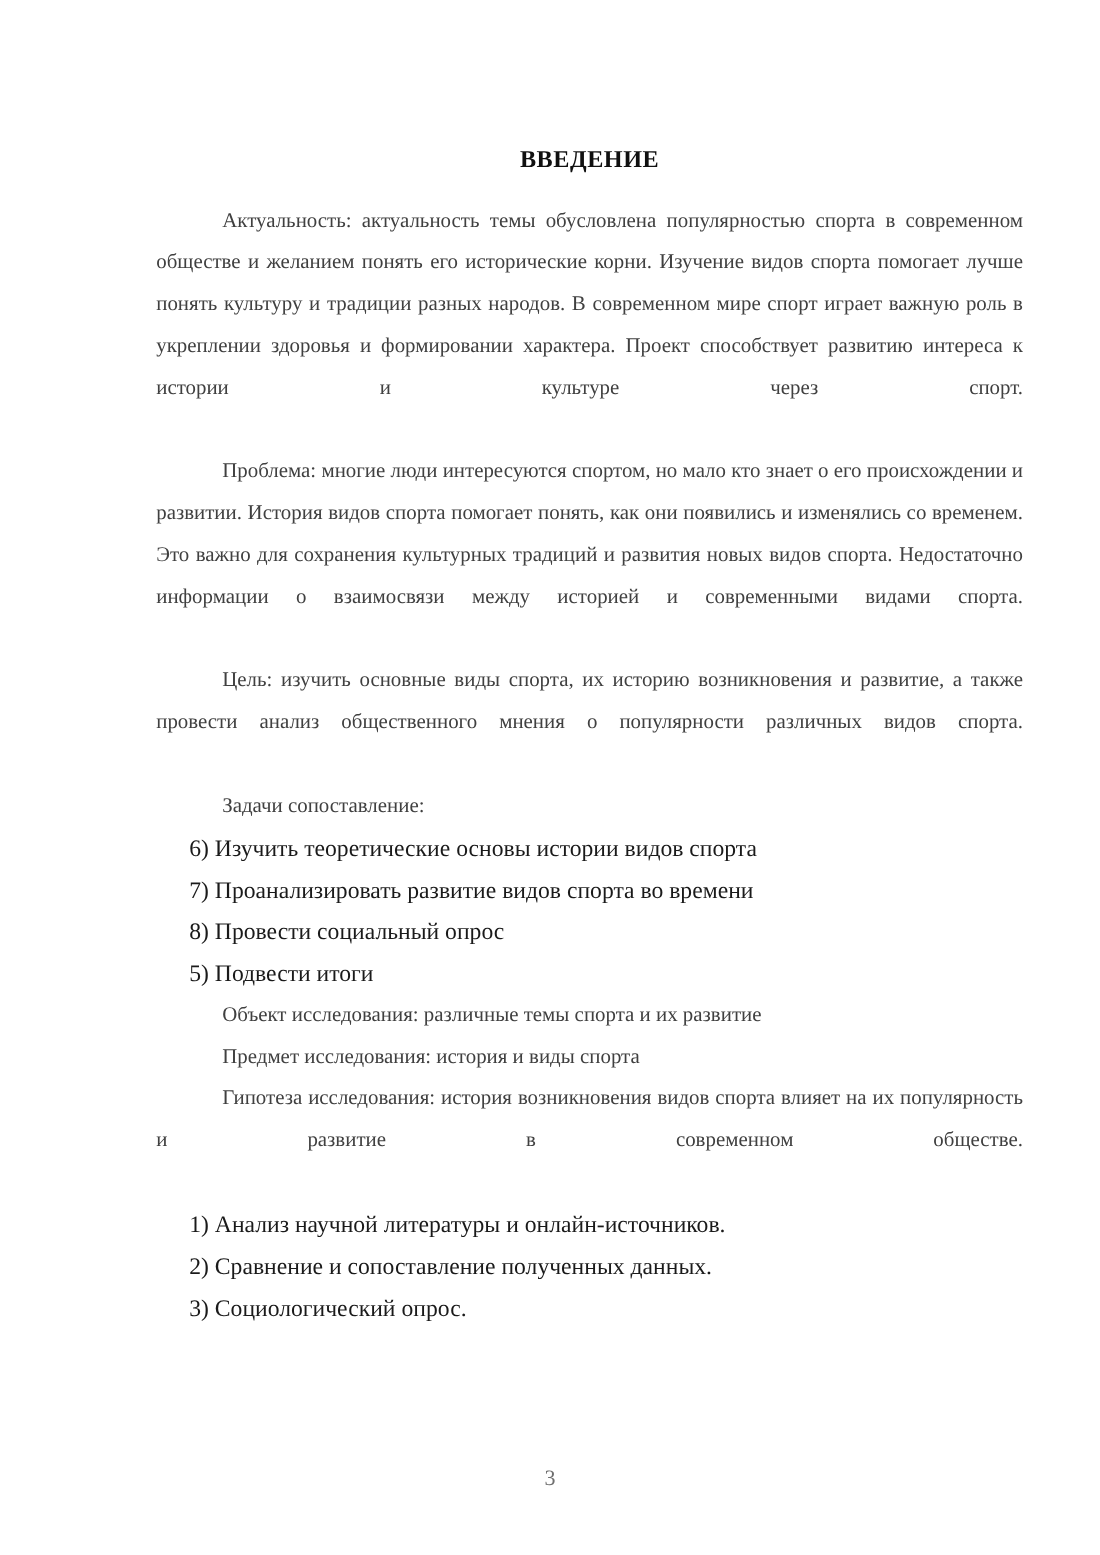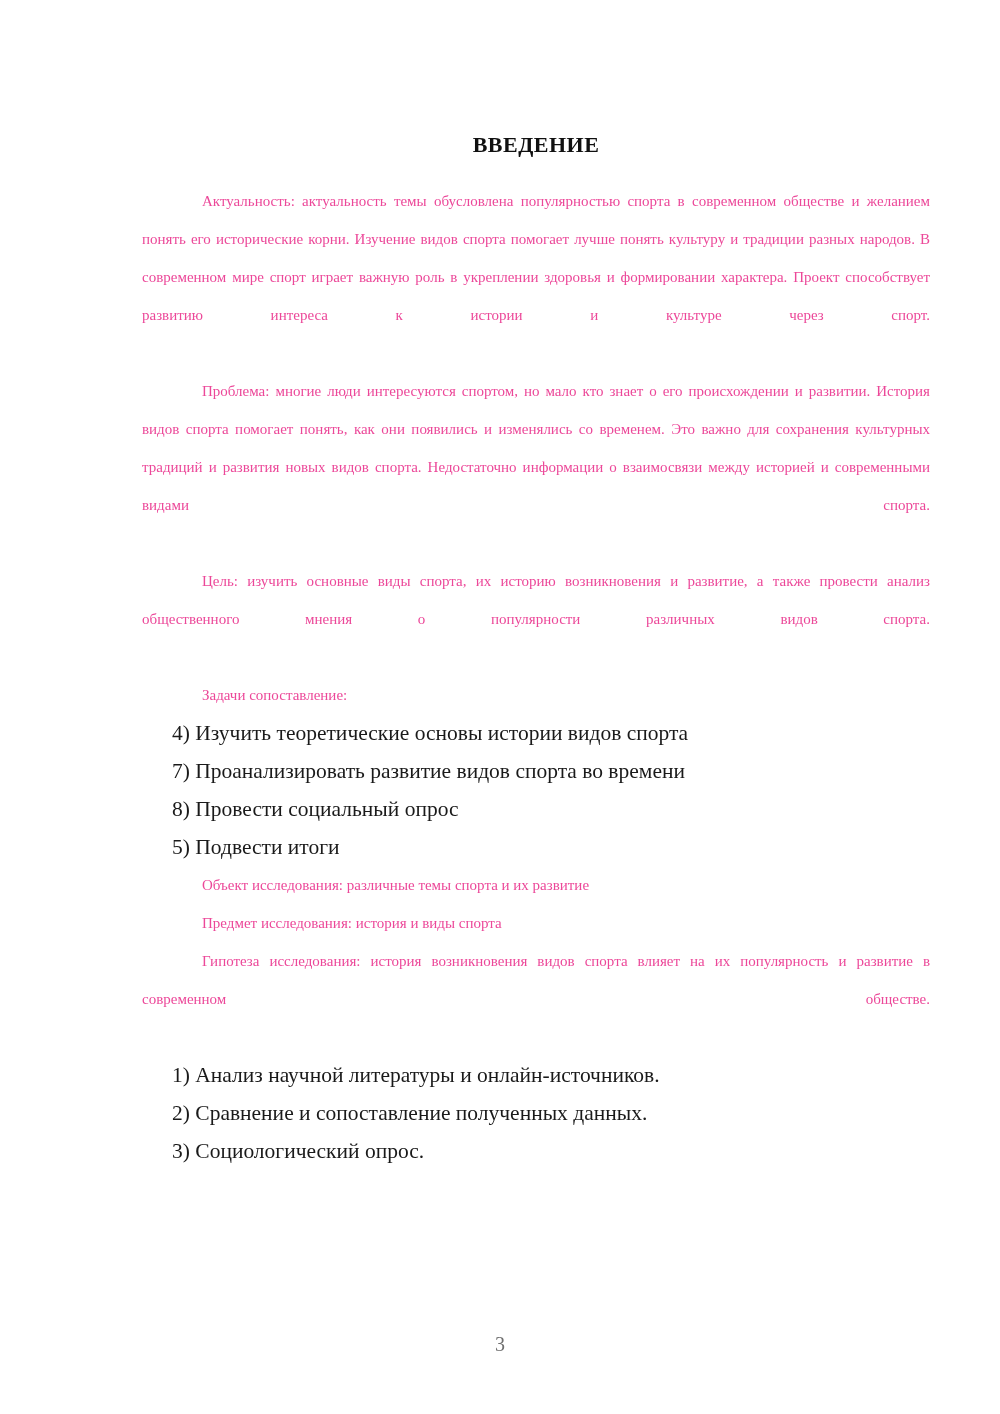--- a/index.html
+++ b/index.html
@@ -33,28 +33,28 @@
     font-size: 22px;
     font-weight: bold;
     text-align: center;
     letter-spacing: 0.5px;
     margin: 0 0 24px 0;
     line-height: 1.2;
     color: #101010;
   }
 
   .para {
-    font-size: 15px;
+    font-size: 19px;
     line-height: 38px;
     text-align: justify;
     text-justify: inter-word;
     text-indent: 60px;
     margin: 0;
     hyphens: none;
-    color: #ec4899;
+    color: #404040;
   }
 
   
   .para::after {
     content: "";
     display: inline-block;
     width: 100%;
   }
 
   .para.no-stretch::after { content: none; }
@@ -99,21 +99,21 @@
 
     <p class="para">Актуальность: актуальность темы обусловлена популярностью спорта в современном обществе и желанием понять его исторические корни. Изучение видов спорта помогает лучше понять культуру и традиции разных народов. В современном мире спорт играет важную роль в укреплении здоровья и формировании характера. Проект способствует развитию интереса к истории и культуре через спорт.</p>
 
     <p class="para">Проблема: многие люди интересуются спортом, но мало кто знает о его происхождении и развитии. История видов спорта помогает понять, как они появились и изменялись со временем. Это важно для сохранения культурных традиций и развития новых видов спорта. Недостаточно информации о взаимосвязи между историей и современными видами спорта.</p>
 
     <p class="para">Цель: изучить основные виды спорта, их историю возникновения и развитие, а также провести анализ общественного мнения о популярности различных видов спорта.</p>
 
     <p class="para no-stretch">Задачи сопоставление:</p>
 
     <ul class="list">
-      <li class="list-item">4) Изучить теоретические основы истории видов спорта</li>
+      <li class="list-item">6) Изучить теоретические основы истории видов спорта</li>
       <li class="list-item">7) Проанализировать развитие видов спорта во времени</li>
       <li class="list-item">8) Провести социальный опрос</li>
       <li class="list-item">5) Подвести итоги</li>
     </ul>
 
     <p class="para no-stretch">Объект исследования: различные темы спорта и их развитие</p>
 
     <p class="para no-stretch">Предмет исследования: история и виды спорта</p>
 
     <p class="para">Гипотеза исследования: история возникновения видов спорта влияет на их популярность и развитие в современном обществе.</p>

